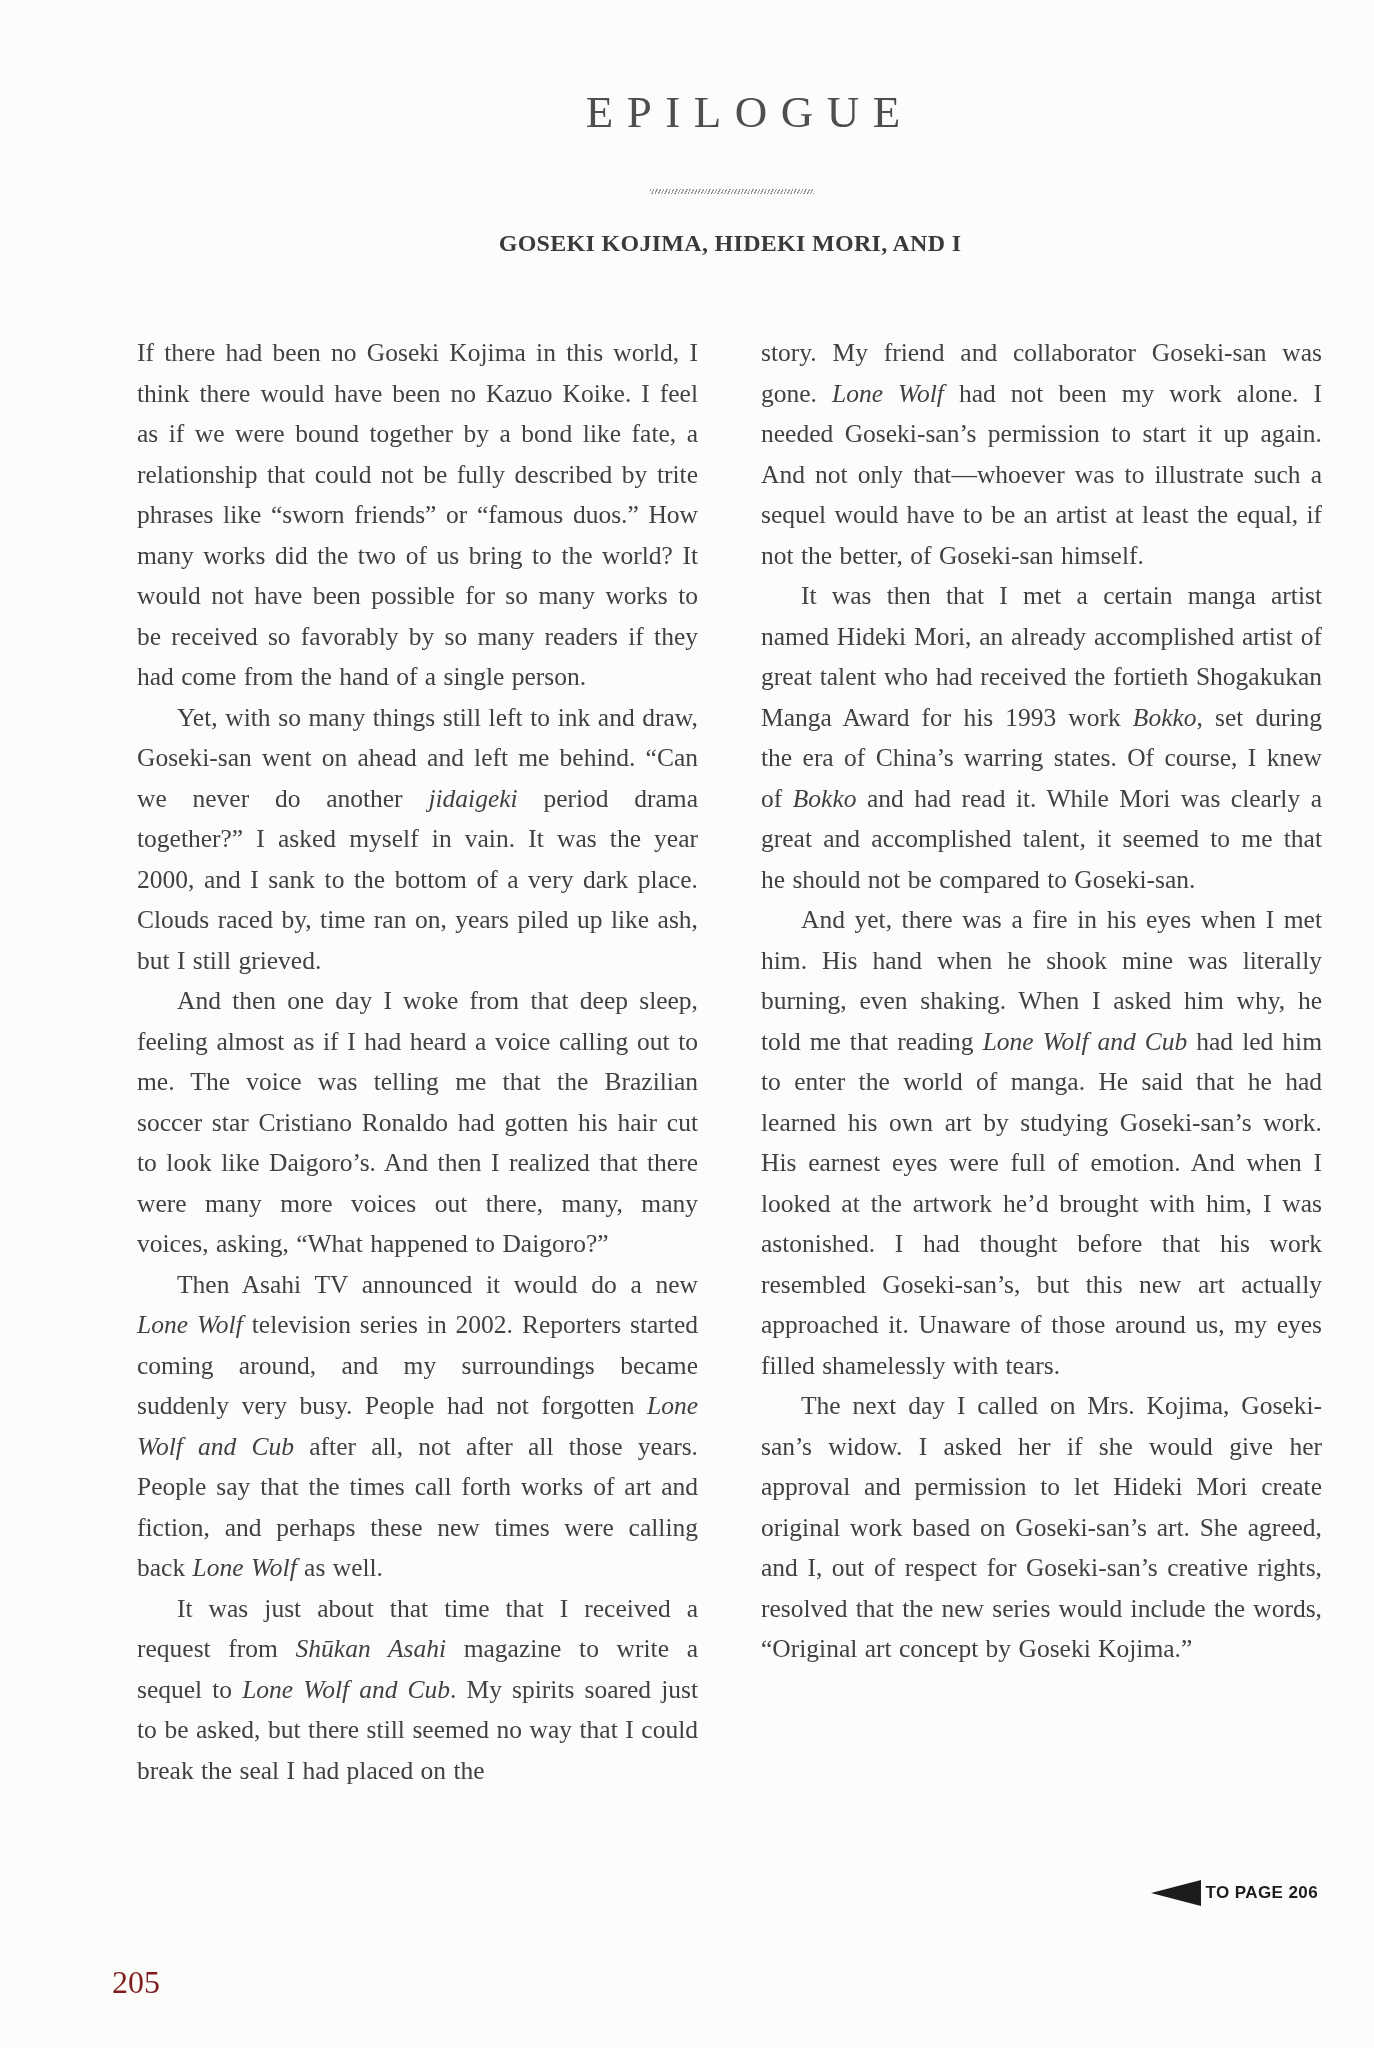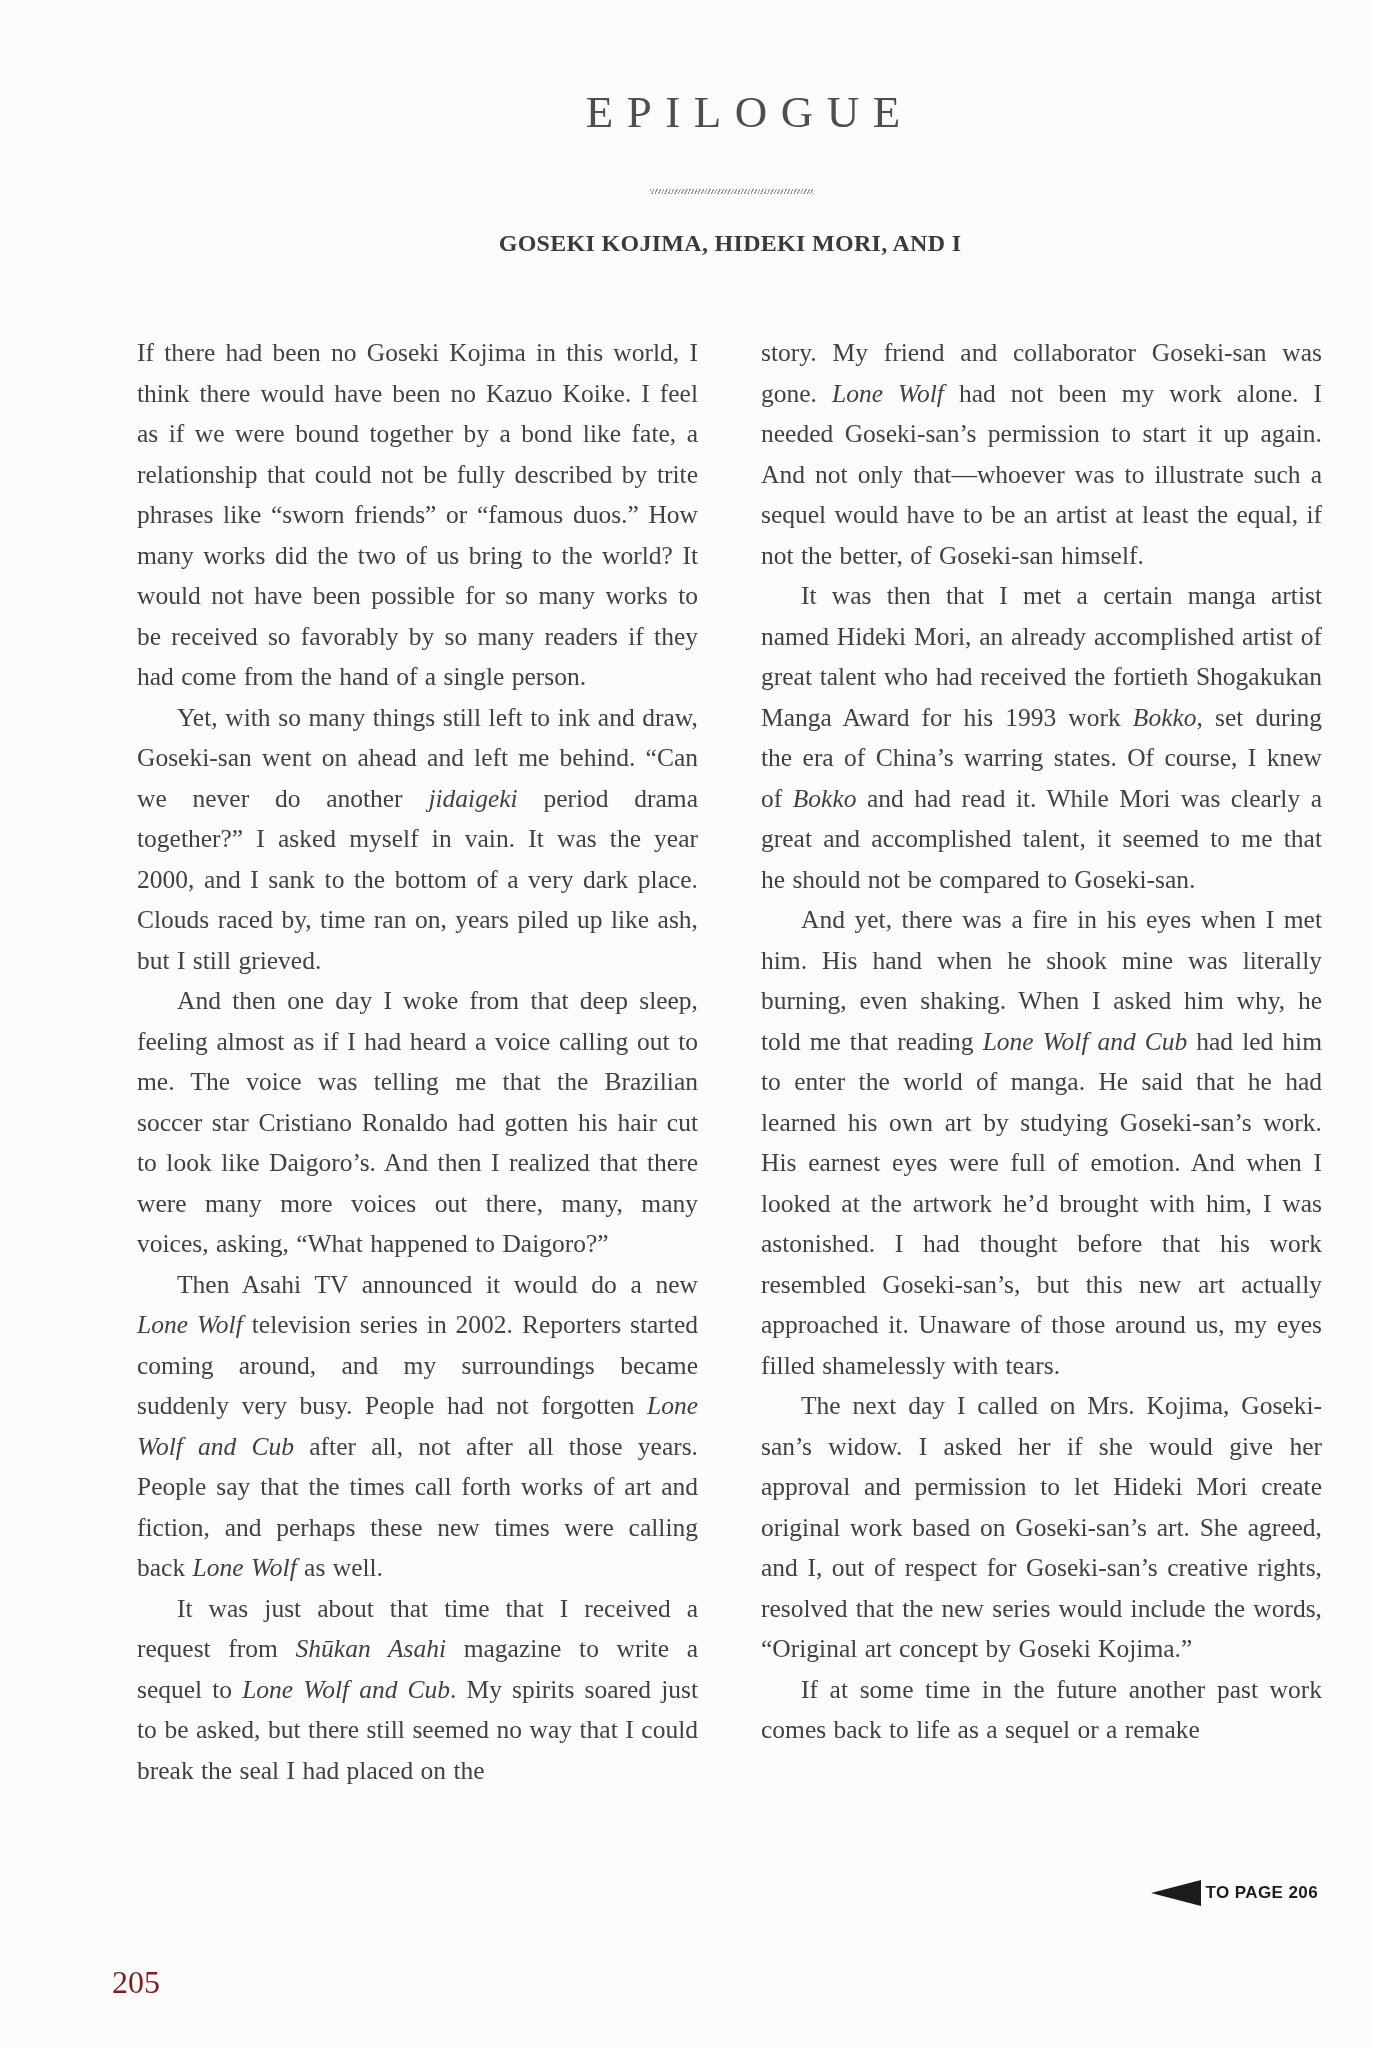--- a/index.html
+++ b/index.html
@@ -92,21 +92,20 @@
         <p><span>Yet, with so many things still left to ink and draw, Goseki-san went on ahead and left me behind. “Can we never do another </span><i>jidaigeki</i><span> period drama together?” I asked myself in vain. It was the year 2000, and I sank to the bottom of a very dark place. Clouds raced by, time ran on, years piled up like ash, but I still grieved.</span></p>
         <p><span>And then one day I woke from that deep sleep, feeling almost as if I had heard a voice calling out to me. The voice was telling me that the Brazilian soccer star Cristiano Ronaldo had gotten his hair cut to look like Daigoro’s. And then I realized that there were many more voices out there, many, many voices, asking, “What happened to Daigoro?”</span></p>
         <p><span>Then Asahi TV announced it would do a new </span><i>Lone Wolf</i><span> television series in 2002. Reporters started coming around, and my surroundings became suddenly very busy. People had not forgotten </span><i>Lone Wolf and Cub</i><span> after all, not after all those years. People say that the times call forth works of art and fiction, and perhaps these new times were calling back </span><i>Lone Wolf</i><span> as well.</span></p>
         <p><span>It was just about that time that I received a request from </span><i>Shūkan Asahi</i><span> magazine to write a sequel to </span><i>Lone Wolf and Cub</i><span>. My spirits soared just to be asked, but there still seemed no way that I could break the seal I had placed on the</span></p>
       </div>
     <div class="col">
         <p class="no-indent"><span>story. My friend and collaborator Goseki-san was gone. </span><i>Lone Wolf</i><span> had not been my work alone. I needed Goseki-san’s permission to start it up again. And not only that—whoever was to illustrate such a sequel would have to be an artist at least the equal, if not the better, of Goseki-san himself.</span></p>
         <p><span>It was then that I met a certain manga artist named Hideki Mori, an already accomplished artist of great talent who had received the fortieth Shogakukan Manga Award for his 1993 work </span><i>Bokko</i><span>, set during the era of China’s warring states. Of course, I knew of </span><i>Bokko</i><span> and had read it. While Mori was clearly a great and accomplished talent, it seemed to me that he should not be compared to Goseki-san.</span></p>
         <p><span>And yet, there was a fire in his eyes when I met him. His hand when he shook mine was literally burning, even shaking. When I asked him why, he told me that reading </span><i>Lone Wolf and Cub</i><span> had led him to enter the world of manga. He said that he had learned his own art by studying Goseki-san’s work. His earnest eyes were full of emotion. And when I looked at the artwork he’d brought with him, I was astonished. I had thought before that his work resembled Goseki-san’s, but this new art actually approached it. Unaware of those around us, my eyes filled shamelessly with tears.</span></p>
         <p><span>The next day I called on Mrs. Kojima, Goseki-san’s widow. I asked her if she would give her approval and permission to let Hideki Mori create original work based on Goseki-san’s art. She agreed, and I, out of respect for Goseki-san’s creative rights, resolved that the new series would include the words, “Original art concept by Goseki Kojima.”</span></p>
-        <p><span>If at some time in the future another past work comes back to life as a sequel or a remake</span></p>
       </div>
   </div>
 
   <div class="pagenum">205</div>
 
   <div class="jump">
     <span class="tri"></span>
     <span class="jump-label">TO PAGE 206</span>
   </div>
 

